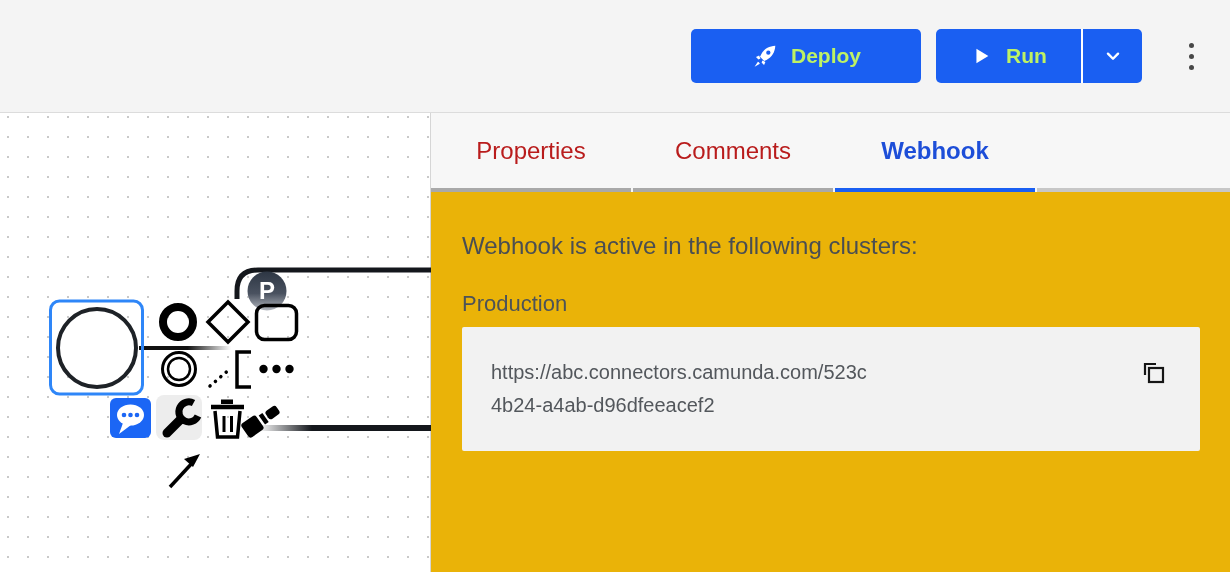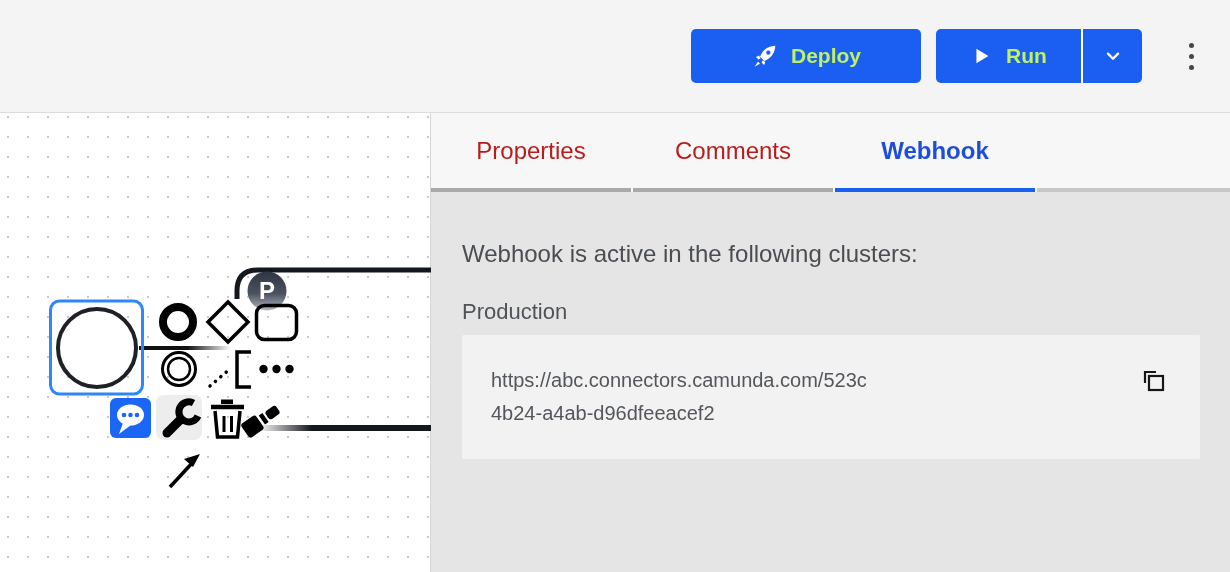--- a/index.html
+++ b/index.html
@@ -34,21 +34,21 @@
 
   
   .panel { width:799px; display:flex; flex-direction:column; }
   .tabbar { height:79px; background:#f7f7f7; display:flex; }
   .tab { width:200px; margin-right:2px; display:flex; align-items:center; justify-content:center;
          font-size:24px; color:#b91c1c; cursor:pointer;
          border-bottom:4px solid #a9a9a9; }
   .tab.active { color:#1d4ed8; font-weight:bold; border-bottom-color:#1a5ff2; }
   .tab-filler { flex:1; border-bottom:4px solid #c7c7c7; }
 
-  .content { flex:1; padding:12px 30px 0 31px; background:#e5e5e5; }
+  .content { flex:1; padding:4px 30px 0 31px; background:#eab308; }
   .intro { margin-top:36px; font-size:24px; color:#4a4e52; }
   .cluster { margin-top:31px; margin-bottom:10px; font-size:22px; color:#4d5358; }
 
   .codeblock { position:relative; background:#f2f2f2; border-radius:2px;
                padding:29px 70px 29px 29px; }
   .codeline { font-family:Liberation Sans, sans-serif; font-size:20px; line-height:33px;
               color:#53575c; white-space:pre; }
   .copy-btn { position:absolute; top:31px; right:33px; width:28px; height:28px;
               background:none; border:none; cursor:pointer; padding:0; }
 </style>

